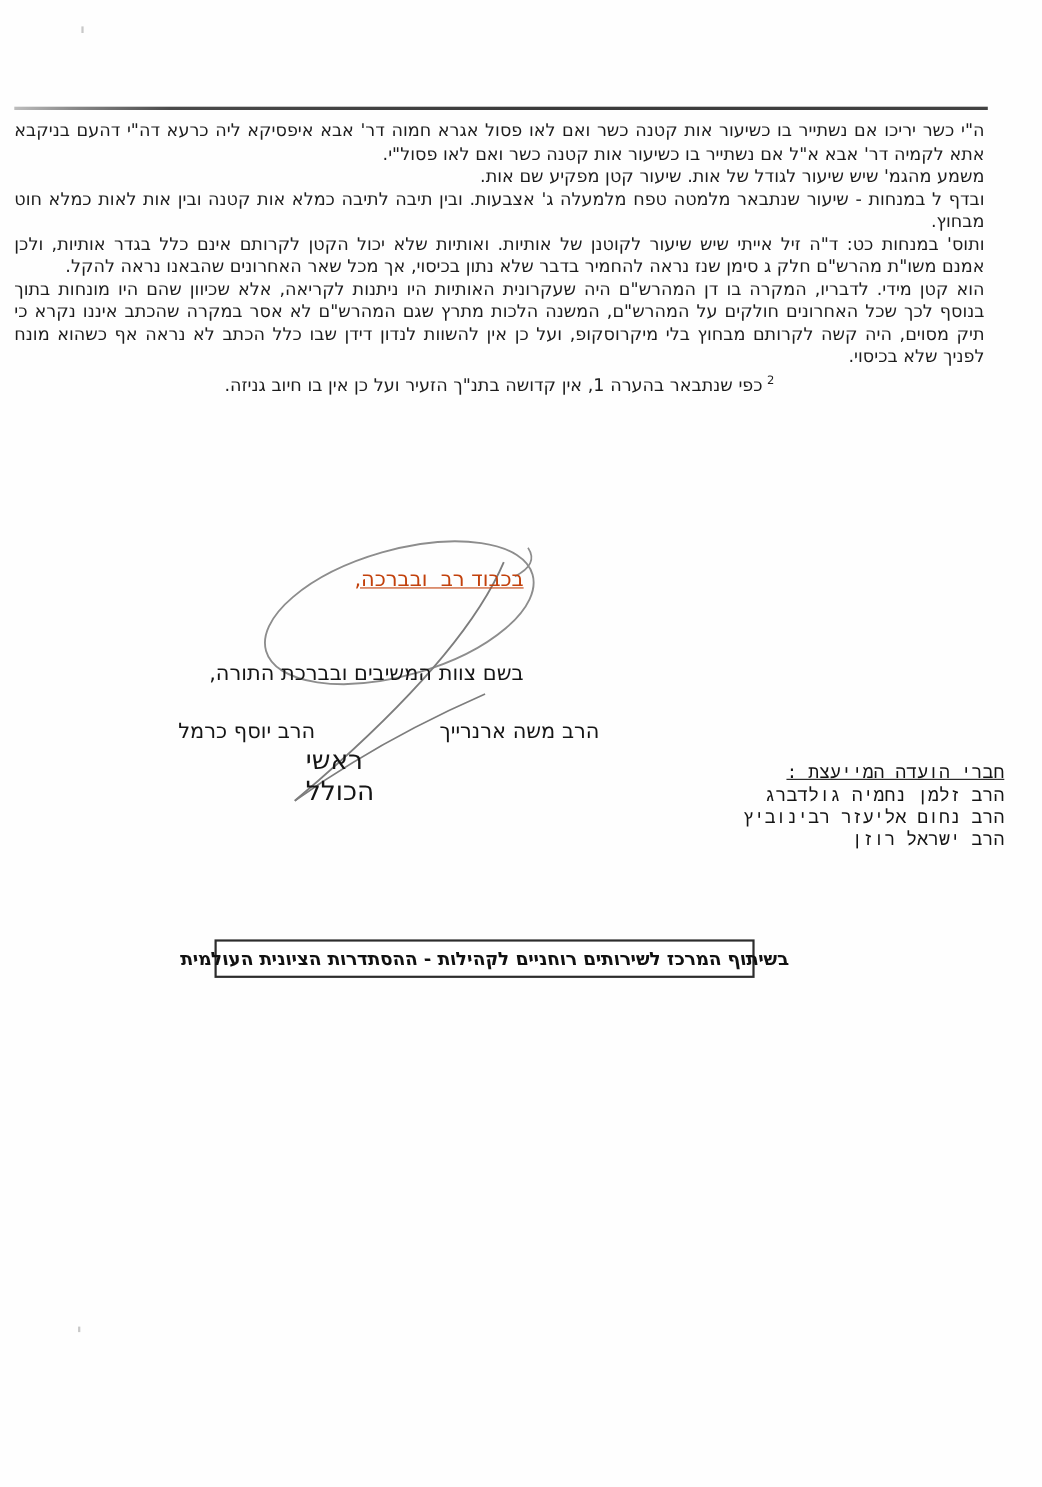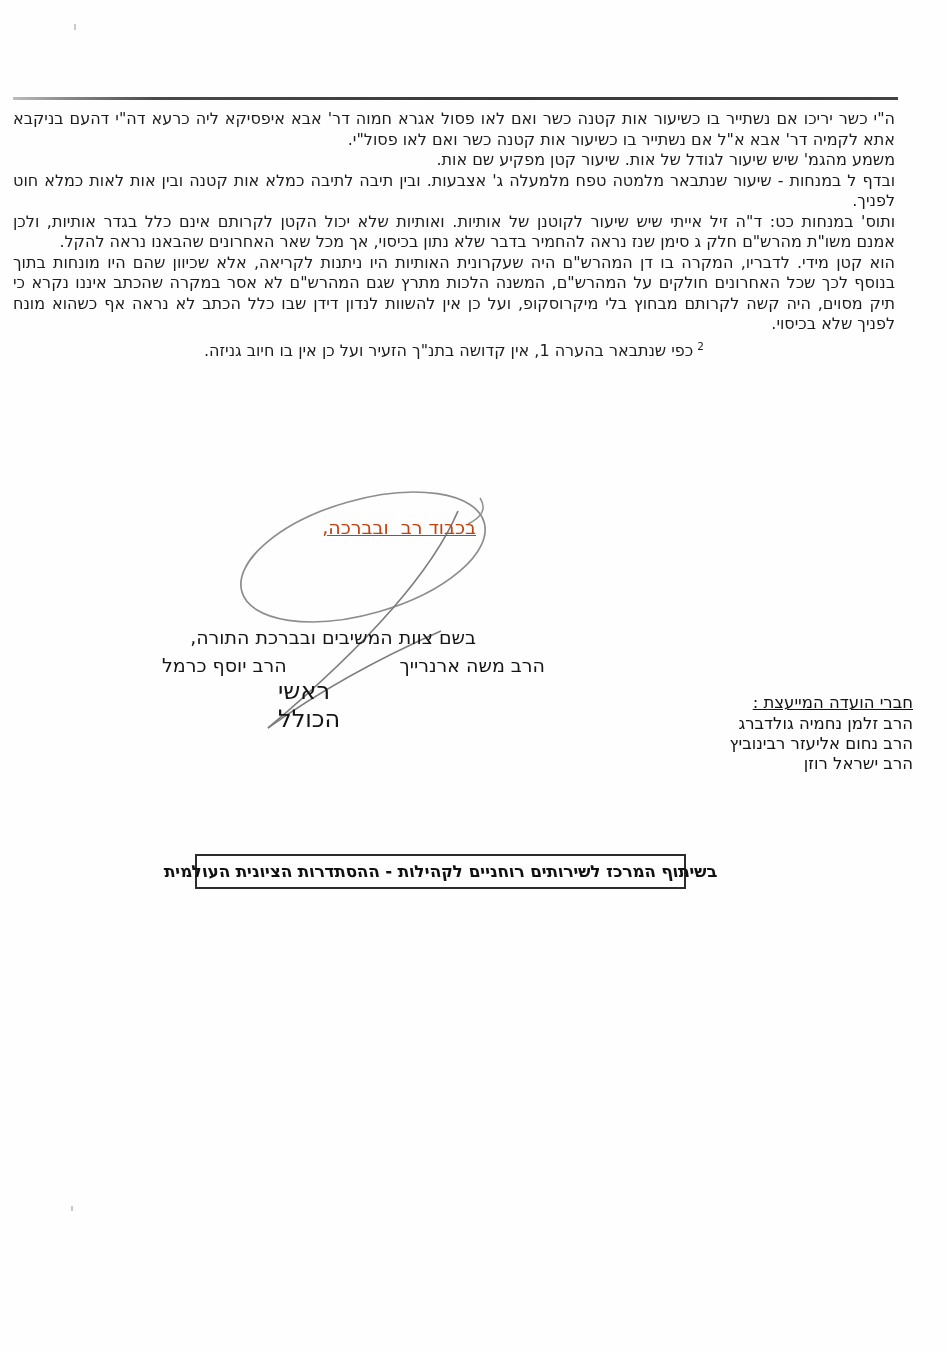--- a/index.html
+++ b/index.html
@@ -30,36 +30,36 @@
   .footnote { direction:rtl; text-align:center; margin-top:1px; font-size:16px; }
   .footnote sup { font-size:10.5px; margin-left:4px; }
 
   .signature { position:absolute; left:205px; top:472px; pointer-events:none; }
 
   .salutation {
     position:absolute; right:471px; top:516px;
     direction:rtl; font-size:19px; white-space:pre; color:#c2410c;text-decoration:underline;
   }
   .team-line {
-    position:absolute; right:471px; top:626px;
+    position:absolute; right:471px; top:601px;
     direction:rtl; font-size:19px; white-space:nowrap; color:#151515;
   }
   .names-row {
     position:absolute; right:402px; top:654px; width:383px;
     display:flex; justify-content:space-between; direction:rtl;
     font-size:19px; color:#151515; white-space:nowrap;
   }
   .signers-title {
     position:absolute; left:278px; top:677px; width:116px;
     text-align:left; direction:rtl; font-size:24px; color:#151515;
   }
 
   .committee {
     position:absolute; right:34px; top:693px;
-    direction:rtl; text-align:right; font-size:16.5px; line-height:20px; color:#141414;
+    direction:rtl; text-align:right; font-size:16.5px; line-height:20px; color:#141414;font-family:Liberation Mono, monospace;
   }
   .committee-header { text-decoration:underline; margin-bottom:1px; }
 
   .banner {
     position:absolute; left:195px; top:854px; width:487px; height:31px;
     border:2px solid #2c2c2c;
     display:flex; align-items:center; justify-content:center;
     direction:rtl; background:#fff;
   }
   .banner-text {
@@ -76,21 +76,21 @@
 
   <div class="top-rule"></div>
   <div class="speck s1"></div>
   <div class="speck s2"></div>
 
   <div class="body-text">
     <div class="line full">ה"י כשר יריכו אם נשתייר בו כשיעור אות קטנה כשר ואם לאו פסול אגרא חמוה דר' אבא איפסיקא ליה כרעא דה"י דהעם בניקבא</div>
     <div class="line">אתא לקמיה דר' אבא א"ל אם נשתייר בו כשיעור אות קטנה כשר ואם לאו פסול"י.</div>
     <div class="line">משמע מהגמ' שיש שיעור לגודל של אות. שיעור קטן מפקיע שם אות.</div>
     <div class="line full">ובדף ל במנחות - שיעור שנתבאר מלמטה טפח מלמעלה ג' אצבעות. ובין תיבה לתיבה כמלא אות קטנה ובין אות לאות כמלא חוט</div>
-    <div class="line">לפניך.</div>
+    <div class="line">מבחוץ.</div>
     <div class="line full">ותוס' במנחות כט: ד"ה זיל אייתי שיש שיעור לקוטנן של אותיות. ואותיות שלא יכול הקטן לקרותם אינם כלל בגדר אותיות, ולכן</div>
     <div class="line">אמנם משו"ת מהרש"ם חלק ג סימן שנז נראה להחמיר בדבר שלא נתון בכיסוי, אך מכל שאר האחרונים שהבאנו נראה להקל.</div>
     <div class="line full">הוא קטן מידי. לדבריו, המקרה בו דן המהרש"ם היה שעקרונית האותיות היו ניתנות לקריאה, אלא שכיוון שהם היו מונחות בתוך</div>
     <div class="line full">בנוסף לכך שכל האחרונים חולקים על המהרש"ם, המשנה הלכות מתרץ שגם המהרש"ם לא אסר במקרה שהכתב איננו נקרא כי</div>
     <div class="line full">תיק מסוים, היה קשה לקרותם מבחוץ בלי מיקרוסקופ, ועל כן אין להשוות לנדון דידן שבו כלל הכתב לא נראה אף כשהוא מונח</div>
     <div class="line">לפניך שלא בכיסוי.</div>
     <div class="footnote">
       <sup>2</sup><span>כפי שנתבאר בהערה 1, אין קדושה בתנ"ך הזעיר ועל כן אין בו חיוב גניזה.</span>
     </div>
   </div>

